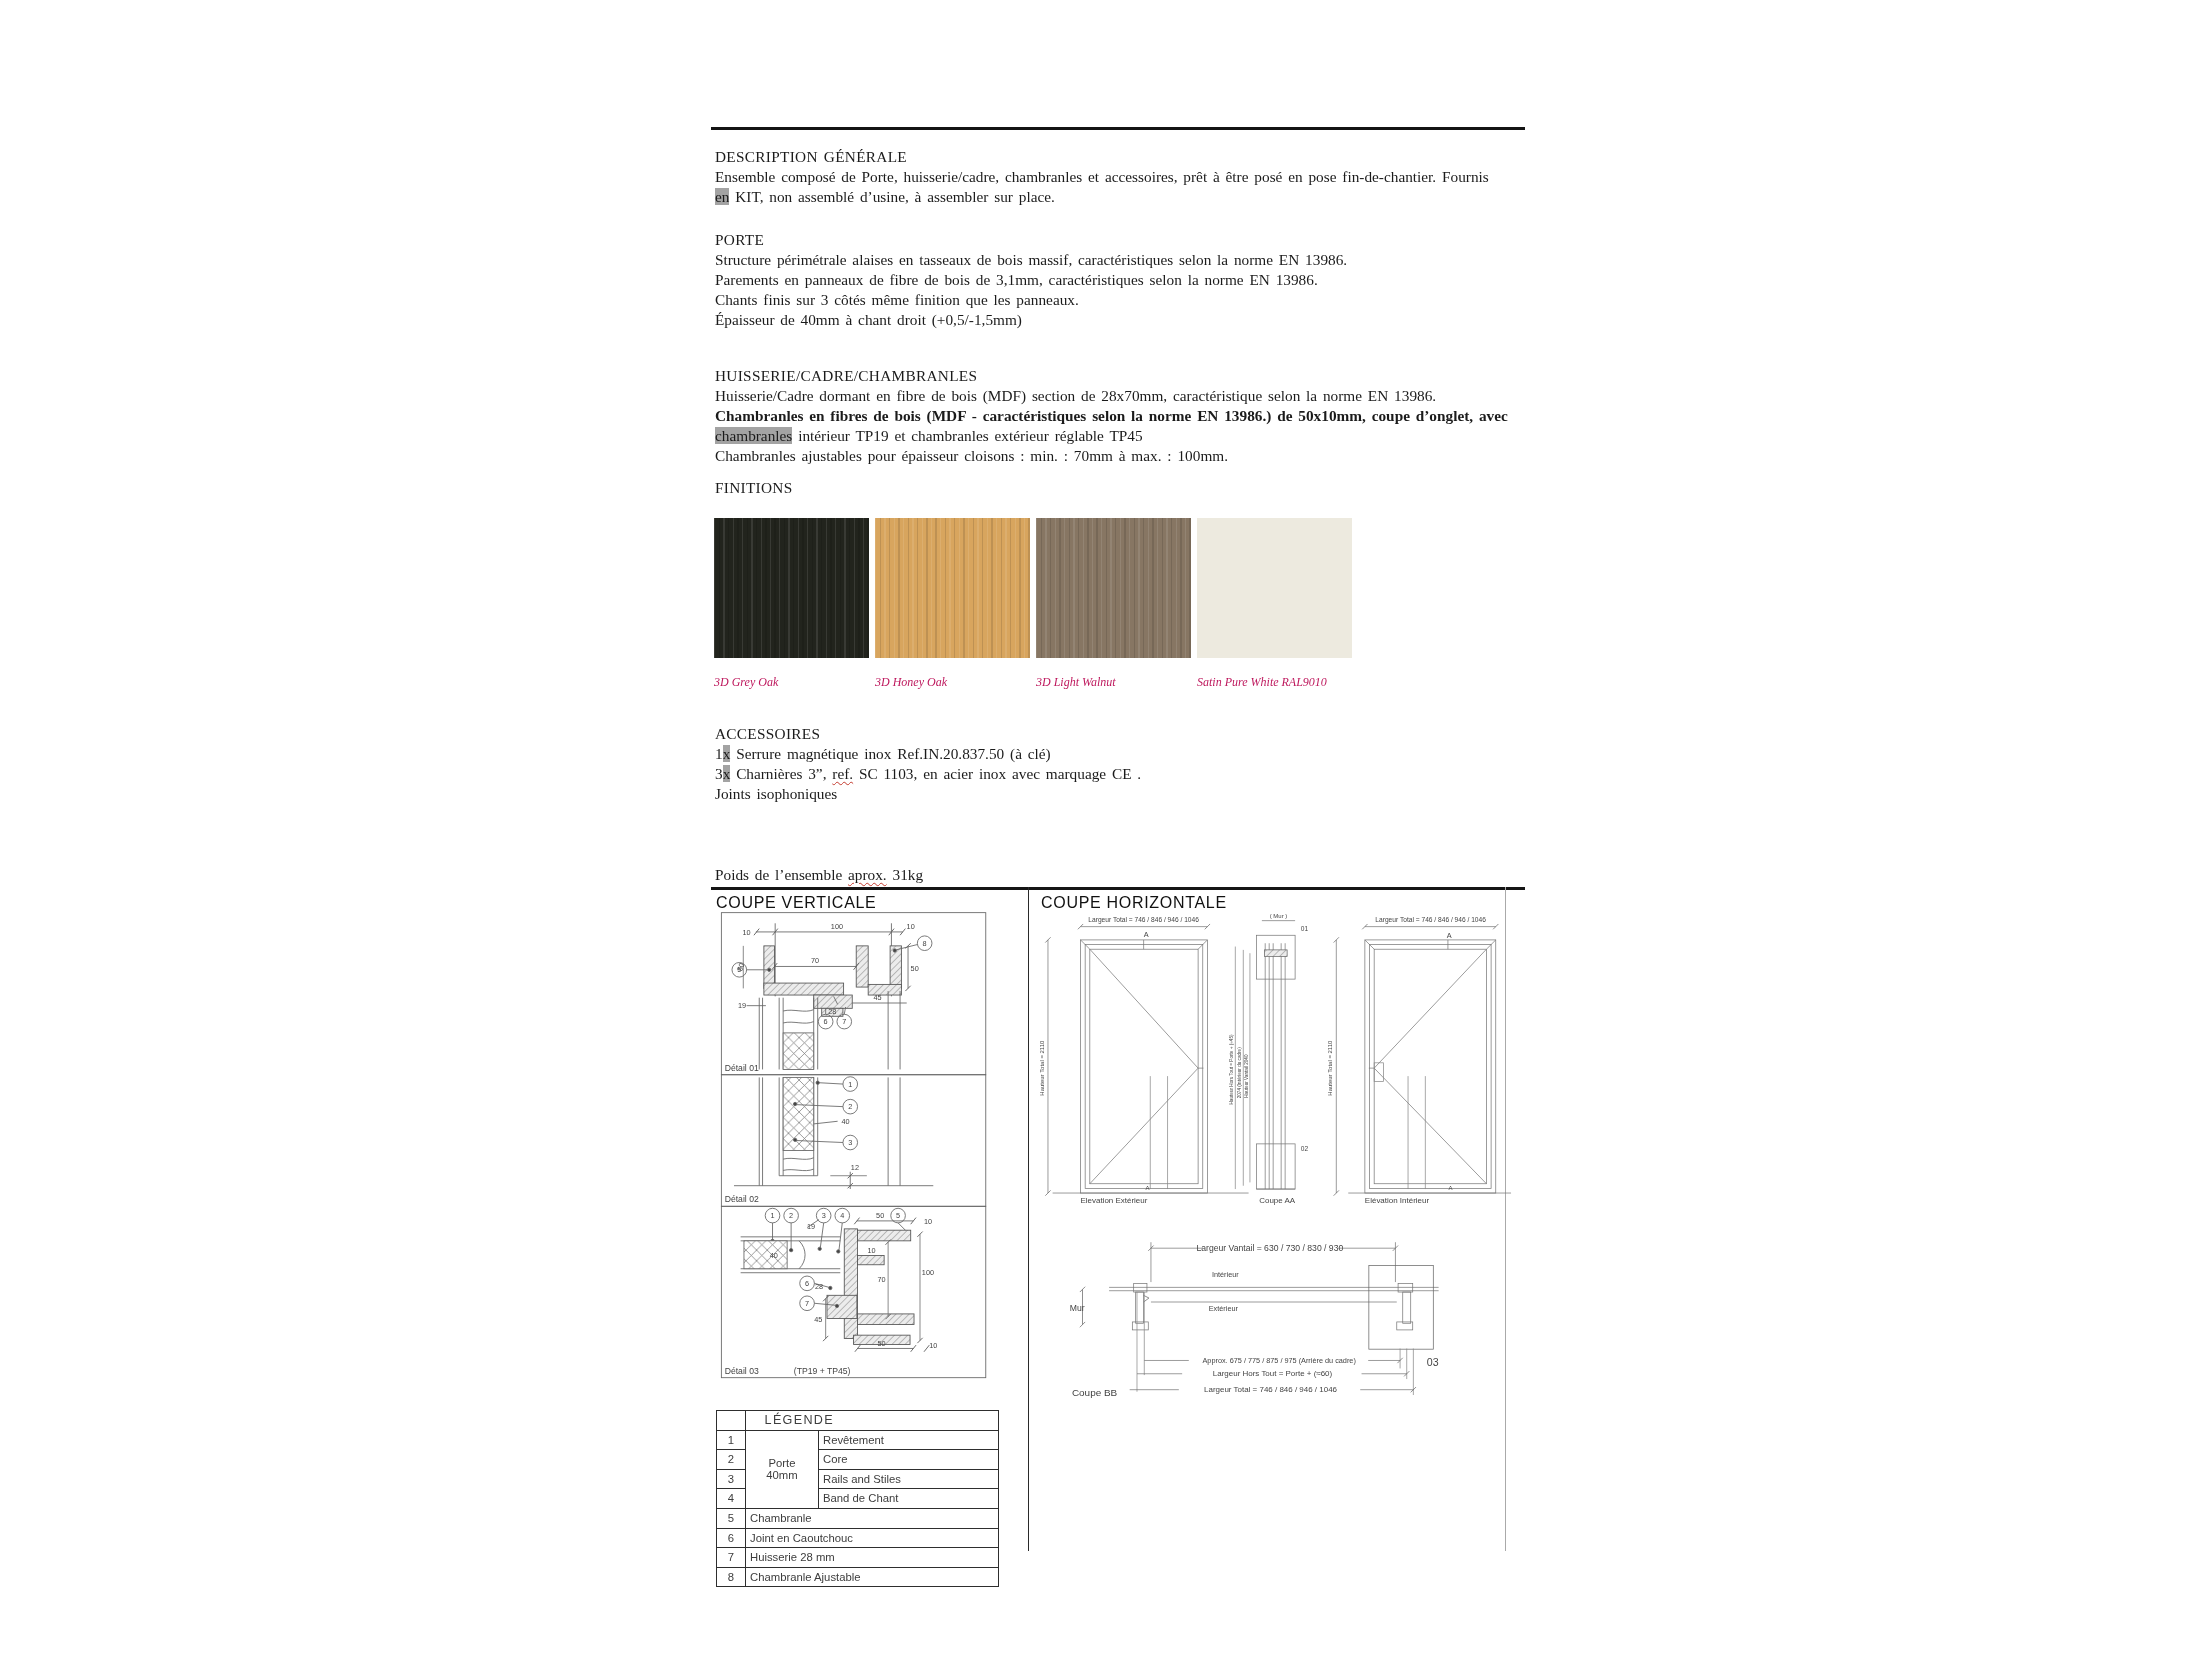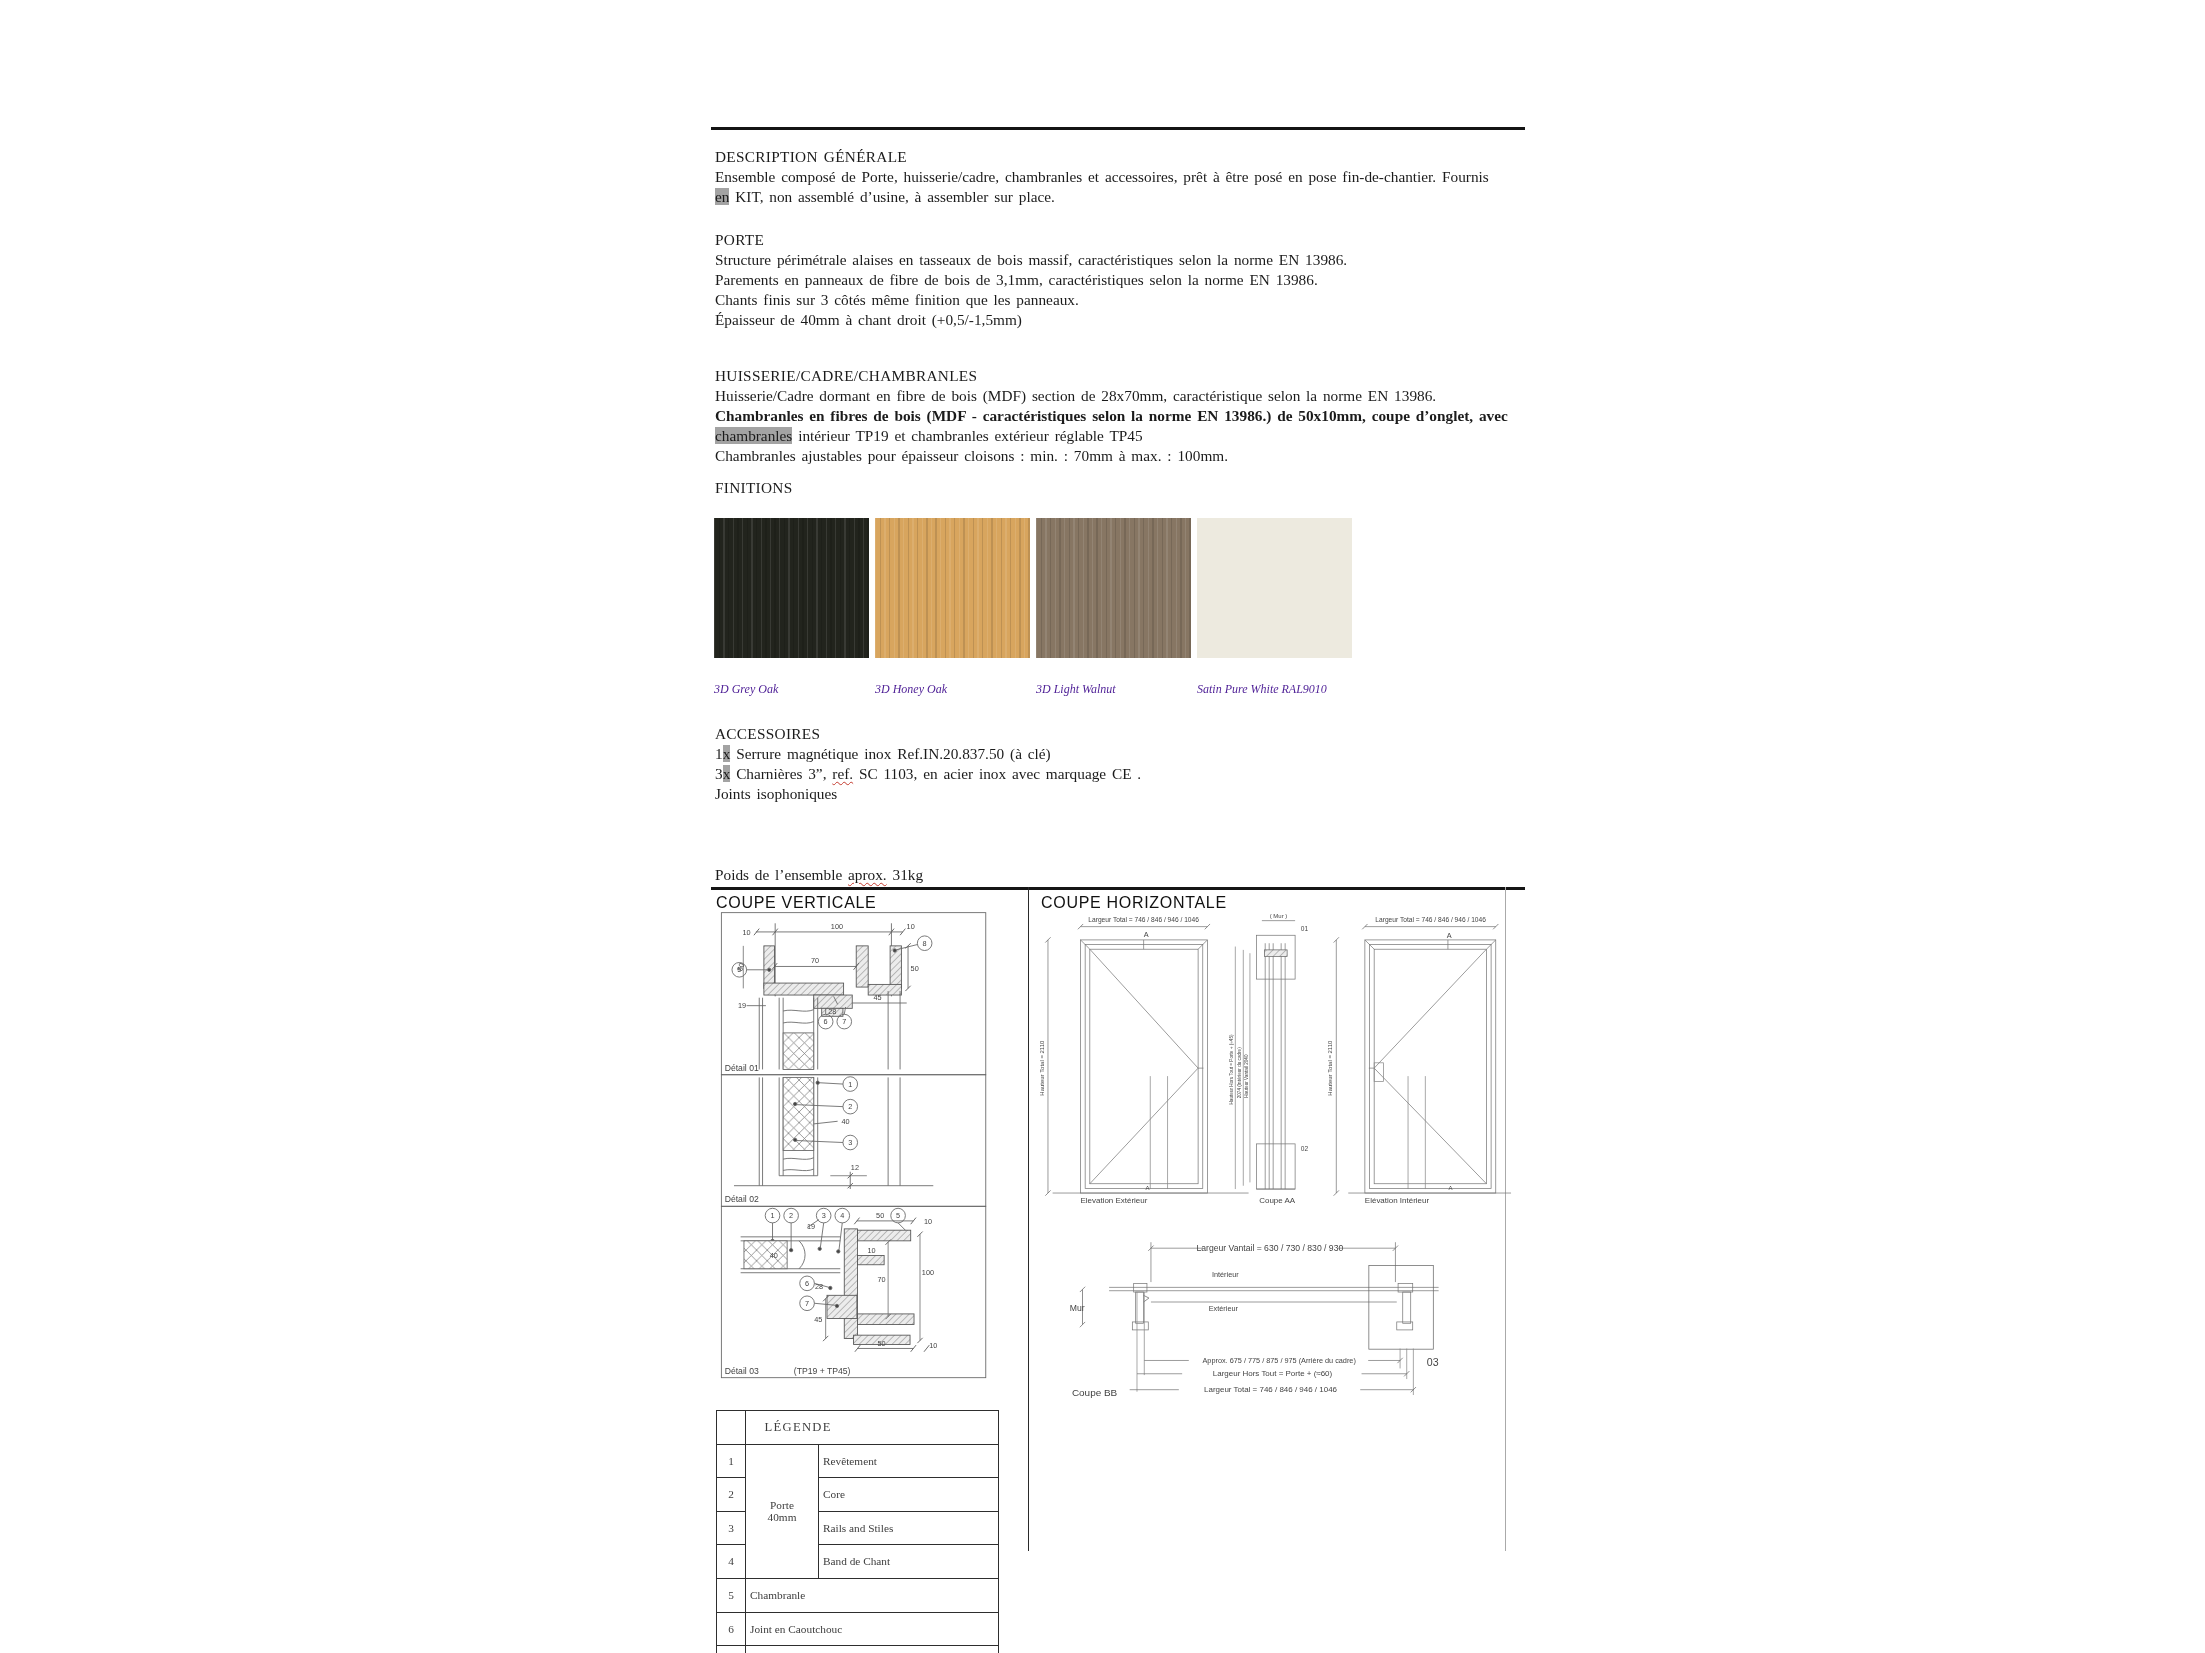--- a/index.html
+++ b/index.html
@@ -13,34 +13,34 @@
   .doc .bold{font-weight:bold;font-family:Liberation Serif, serif;}
   .hl{background:#a3a3a3;}
   .sp{color:#1b1b1b;text-decoration:underline;text-decoration-style:wavy;text-decoration-color:#c43a2e;text-decoration-thickness:0.7px;text-underline-offset:2px;}
   .gap34{height:22.6px;}.gap54{height:36px;}.gap18{height:12px;}.gap340{height:226px;}.gap92{height:61px;}
   
   .swatch-row{position:absolute;left:714px;top:518px;display:flex;gap:6px;}
   .swatch{width:155px;}
   .chip{width:155px;height:140px;position:relative;}
   .chip.grain:after{content:"";position:absolute;inset:0;
      background:repeating-linear-gradient(90deg,rgba(255,255,255,.10) 0 1.3px,rgba(0,0,0,0) 1.3px 4.6px,rgba(0,0,0,.12) 4.6px 6px,rgba(0,0,0,0) 6px 9.3px);}
-  .chip-label{margin-top:24px;font-style:italic;font-size:12px;color:#4c1d95;font-family:"Liberation Serif",serif;}
+  .chip-label{margin-top:17px;font-style:italic;font-size:12px;color:#be185d;font-family:"Liberation Serif",serif;}
   
   .panel-rule{position:absolute;left:711px;top:887px;width:814px;height:3.3px;background:#151515;}
   .panel-divider{position:absolute;left:1028px;top:887px;width:1.3px;height:664px;background:#2a2a2a;}
   .panel-right-border{position:absolute;left:1505px;top:887px;width:1.3px;height:664px;background:#aaa;}
   .panel-title{position:absolute;font-size:16px;letter-spacing:0.7px;color:#111;font-family:Liberation Sans, sans-serif;}
   .pt-left{left:716px;top:894px;}
   .pt-right{left:1041px;top:894px;}
   svg text{font-family:"Liberation Sans",sans-serif;fill:#444;}
   .dwg{position:absolute;}
   
   .legend{position:absolute;left:716px;top:1410px;width:283px;border-collapse:collapse;
           font-family:"Liberation Sans",sans-serif;font-size:11.3px;color:#3d3d3d;}
-  .legend td{border:1.3px solid #2e2e2e;padding:10px 4px;height:12.6px;line-height:12.6px;font-family:Liberation Serif, serif;}
+  .legend td{border:1.3px solid #2e2e2e;padding:3px 4px;height:12.6px;line-height:12.6px;}
   .legend .num{width:20px;text-align:center;}
   .legend .grp{width:64px;text-align:center;}
   .legend .hdr{letter-spacing:1.3px;padding-left:18.6px;font-size:12.6px;}
 </style>
 </head>
 <body>
 
 <div class="page">
 
   <div class="top-rule"></div>

